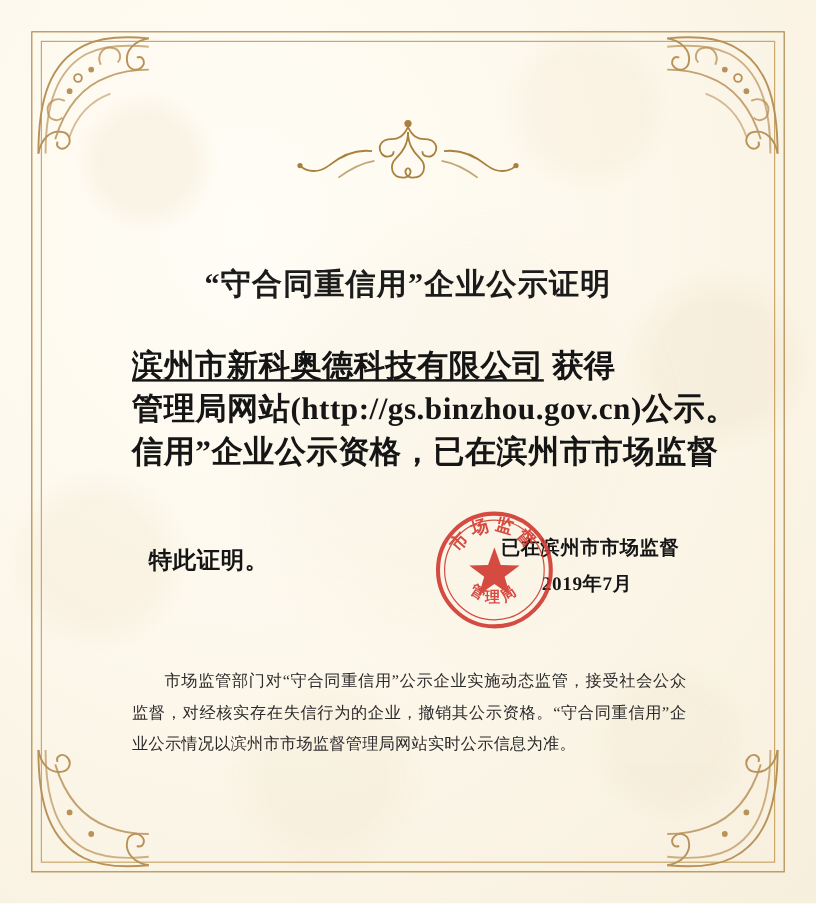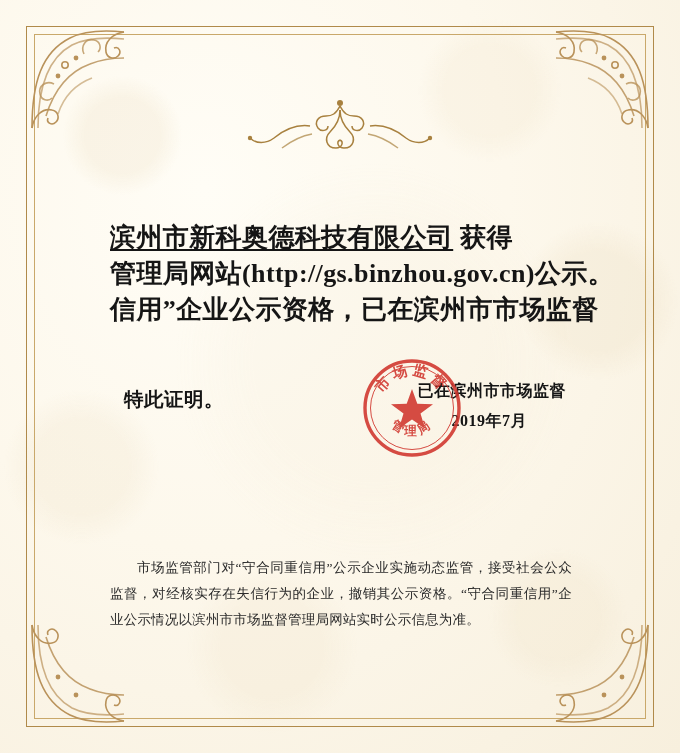--- a/index.html
+++ b/index.html
@@ -245,20 +245,21 @@
       <path d="M72 38 C60 40 50 46 42 52" opacity="0.7"></path>
       <path d="M128 38 C140 40 150 46 158 52" opacity="0.7"></path>
       <circle cx="100" cy="7" r="3" fill="#a8813f" stroke="none"></circle>
       <circle cx="10" cy="42" r="2.2" fill="#a8813f" stroke="none"></circle>
       <circle cx="190" cy="42" r="2.2" fill="#a8813f" stroke="none"></circle>
     </svg>
   </div>
 
   <div class="content">
 
+    <div class="title">“守合同重信用”企业公示证明</div>
 
     <div class="body-block">
       <div class="body-line first">
         <span class="company">滨州市新科奥德科技有限公司</span>
         <span> 获得</span>
       </div>
       <div class="body-line url">管理局网站(http://gs.binzhou.gov.cn)公示。</div>
       <div class="body-line">信用”企业公示资格，已在滨州市市场监督</div>
     </div>
 

